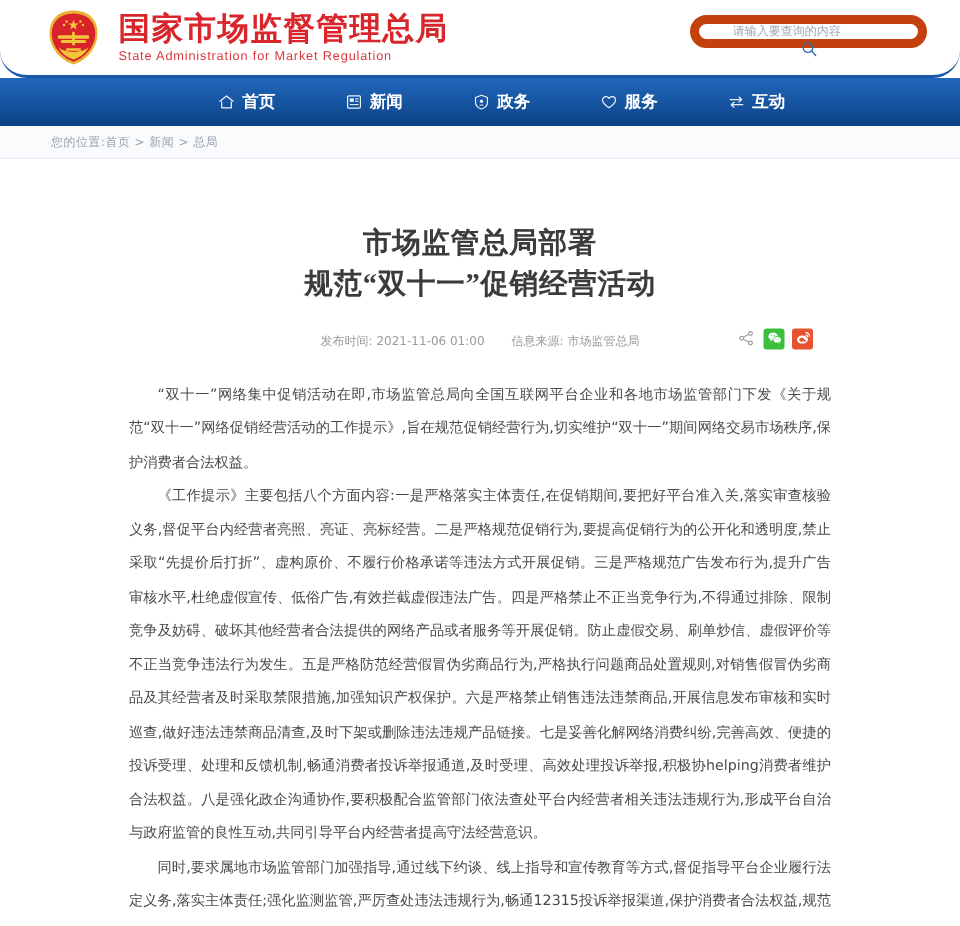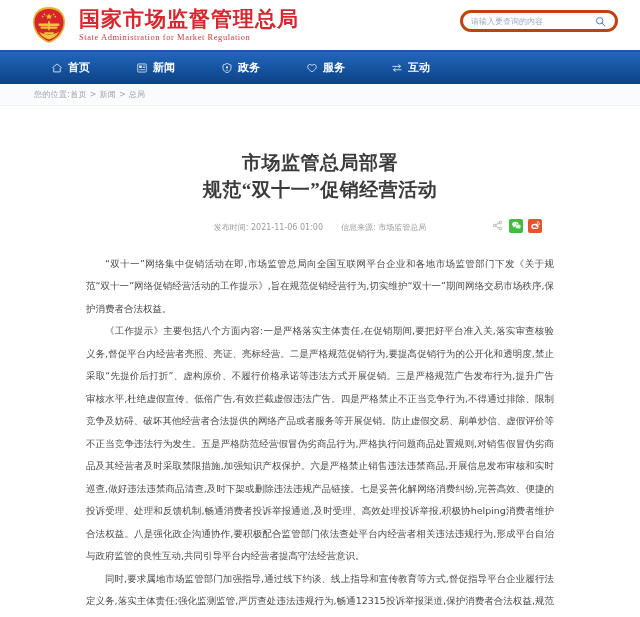--- a/index.html
+++ b/index.html
@@ -16,20 +16,21 @@
   }
 
   
   .site-header {
     position: relative;
     height: 50px;
     background: #ffffff;
     display: flex;
     align-items: center;
     border-bottom: 2px solid #1b58a8;
+    border-radius: 18px;
   }
   .brand {
     display: flex;
     align-items: center;
     margin-left: 28px;
   }
   .emblem {
     width: 42px;
     height: 42px;
     position: relative;
@@ -52,36 +53,36 @@
     line-height: 1.08;
     white-space: nowrap;
   }
   .brand-en {
     font-size: 8.5px;
     letter-spacing: 0.55px;
     color: #d9262c;
     opacity: .92;
     margin-top: 2px;
     white-space: nowrap;
-    font-family: Liberation Serif, serif;
   }
 
   .search-box {
     position: absolute;
     right: 22px;
     top: 10px;
     width: 158px;
     height: 22px;
-    border: 3px solid #c2410c;
+    border: 6px solid #c2410c;
     border-radius: 11px;
     background: #fff;
     display: flex;
     align-items: center;
     padding: 0 8px;
     box-sizing: border-box;
+    flex-direction: column;
   }
   .search-input {
     border: none;
     outline: none;
     background: transparent;
     flex: 1 1 auto;
     font-size: 8px;
     color: #8d9aab;
     font-family: "DejaVu Sans", sans-serif;
     padding: 0;
@@ -101,21 +102,21 @@
     padding: 0;
   }
 
   
   .main-nav {
     height: 32px;
     background: linear-gradient(180deg, #1f63b8 0%, #14509f 48%, #0f4governmental 100%);
     background: linear-gradient(180deg, #2266ba 0%, #15539f 55%, #0e4185 100%);
     display: flex;
     align-items: center;
-    justify-content: flex-start;
+    justify-content: center;
     gap: 0px;
     padding-left: 28px;
   }
   .nav-item {
     display: flex;
     align-items: center;
     gap: 5px;
     color: #ffffff;
     font-size: 11px;
     font-weight: bold;

